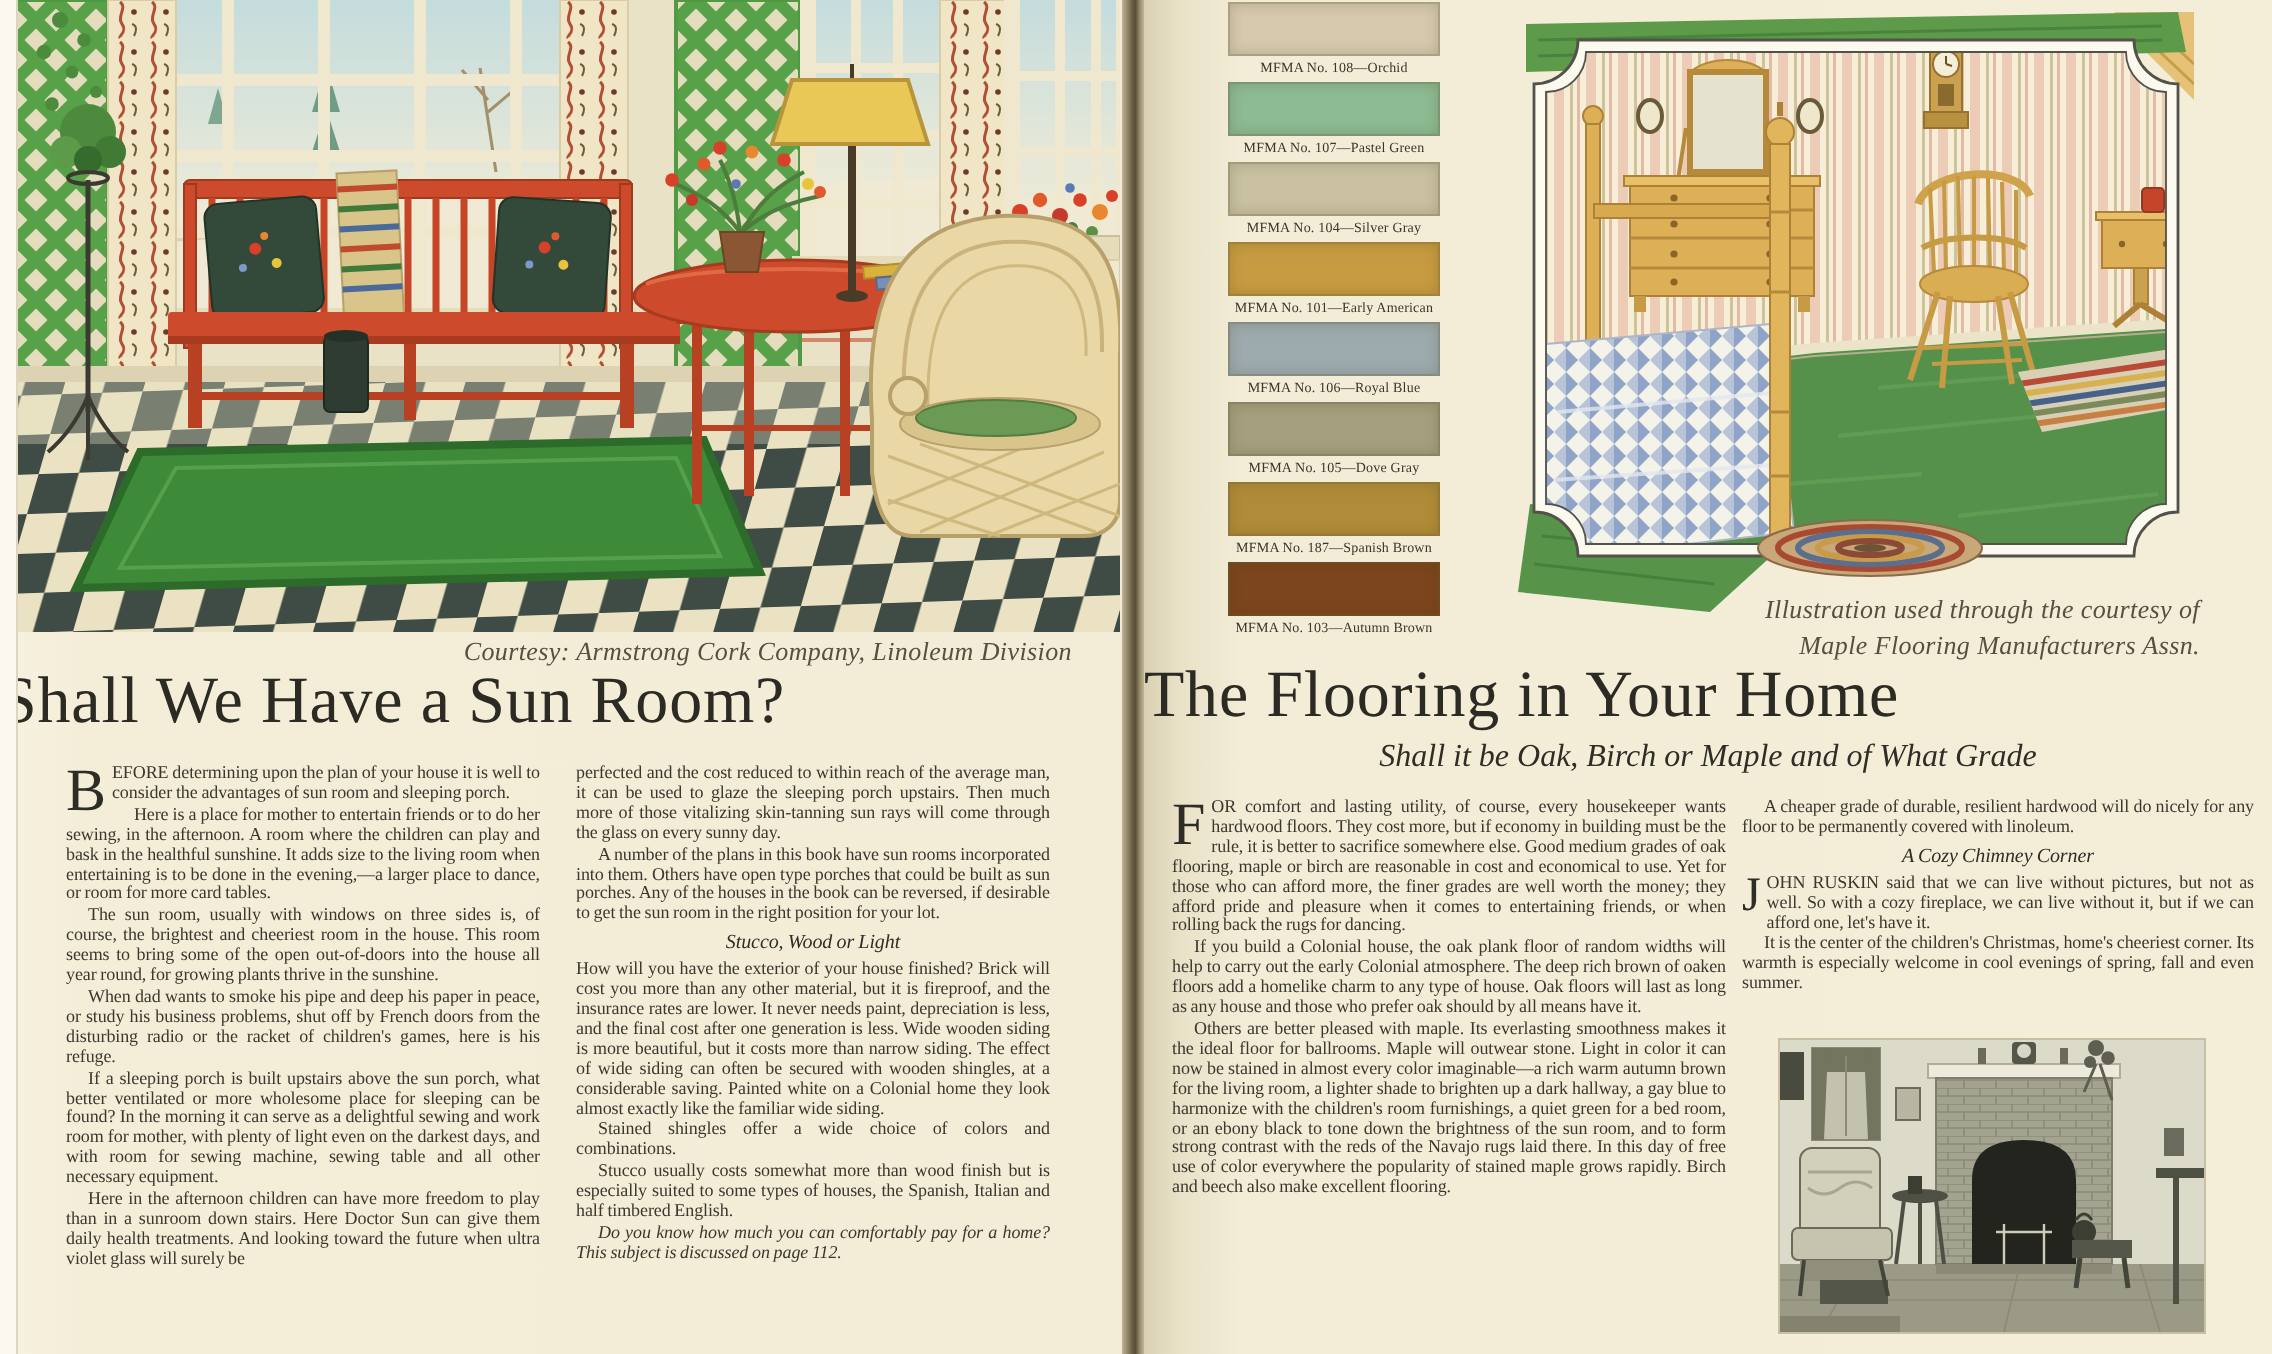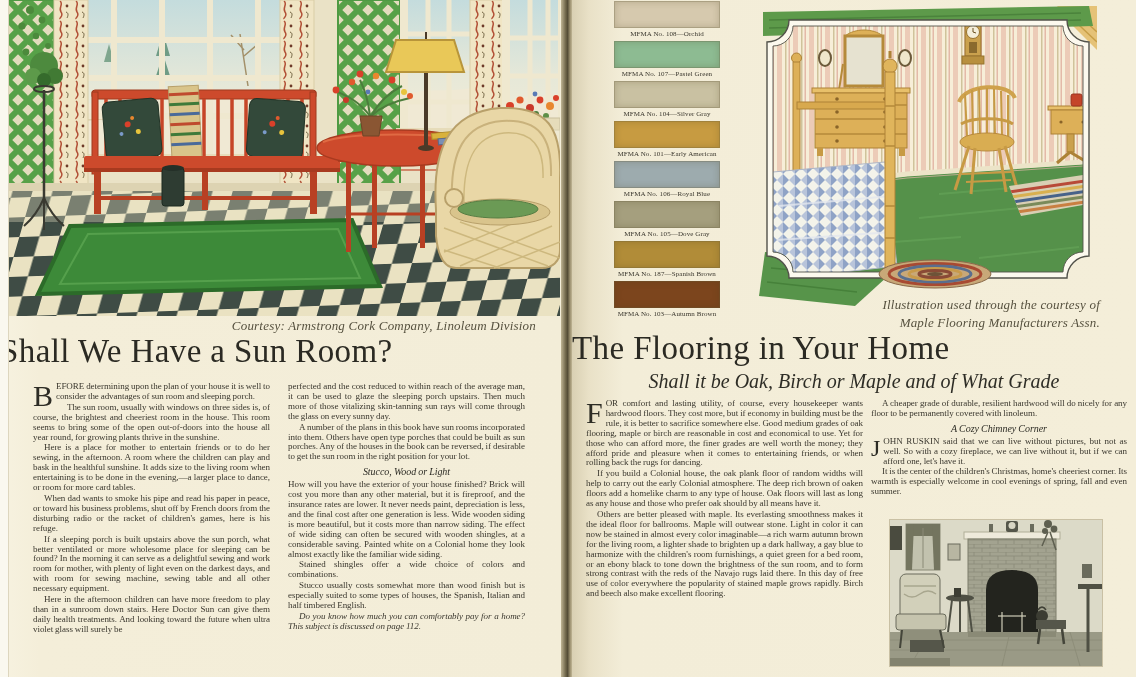--- a/index.html
+++ b/index.html
@@ -33,21 +33,21 @@
     border:1px solid #c9c0a4;background:#e6e3d2;
   }
   h1.page-title{
     position:absolute;left:0;width:100%;margin:0;text-align:left;
     font-weight:400;font-size:33px;letter-spacing:0.4px;color:#2b2a23;
   }
   .page.left h1.page-title{top:333px;}
   .page.right h1.page-title{top:330px;}
   .subtitle{
     position:absolute;top:370px;left:0;width:100%;margin:0;text-align:center;
-    font-style:italic;font-weight:400;font-size:20px;color:#2e2d26;
+    font-style:italic;font-weight:400;font-size:16px;color:#2e2d26;
   }
   .caption{font-style:italic;font-size:13px;color:#56513f;letter-spacing:0.2px;}
   .cap-left{position:absolute;top:318px;left:0;width:536px;text-align:right;}
   .cap-right{position:absolute;top:296px;right:36px;width:230px;text-align:right;line-height:1.35;}
   .cols{position:absolute;display:flex;overflow:hidden;}
   .cols-left{top:382px;left:33px;width:492px;height:284px;gap:18px;}
   .col-l{width:237px;}
   .cols-right{top:399px;left:14px;width:541px;height:268px;gap:8px;}
   .col-r1{width:277px;}
   .col-r2{width:256px;}
@@ -355,23 +355,23 @@
       </svg>
     </figure>
 
     <div class="caption cap-left">Courtesy: Armstrong Cork Company, Linoleum Division</div>
 
     <h1 class="page-title">Shall We Have a Sun Room?</h1>
 
     <div class="cols cols-left body-text">
       <div class="col-l">
         <p class="lead"><span class="dropcap">B</span><span>EFORE determining upon the plan of your house it is well to consider the advantages of sun room and sleeping porch.</span></p>
+        <p>Here is a place for mother to entertain friends or to do her sewing, in the afternoon. A room where the children can play and bask in the healthful sunshine. It adds size to the living room when entertaining is to be done in the evening,—a larger place to dance, or room for more card tables.</p>
         <p>The sun room, usually with windows on three sides is, of course, the brightest and cheeriest room in the house. This room seems to bring some of the open out-of-doors into the house all year round, for growing plants thrive in the sunshine.</p>
-        <p>Here is a place for mother to entertain friends or to do her sewing, in the afternoon. A room where the children can play and bask in the healthful sunshine. It adds size to the living room when entertaining is to be done in the evening,—a larger place to dance, or room for more card tables.</p>
-        <p>When dad wants to smoke his pipe and read his paper in peace, or toward his business problems, shut off by French doors from the disturbing radio or the racket of children's games, here is his refuge.</p>
+        <p>When dad wants to smoke his pipe and deep his paper in peace, or study his business problems, shut off by French doors from the disturbing radio or the racket of children's games, here is his refuge.</p>
         <p>If a sleeping porch is built upstairs above the sun porch, what better ventilated or more wholesome place for sleeping can be found? In the morning it can serve as a delightful sewing and work room for mother, with plenty of light even on the darkest days, and with room for sewing machine, sewing table and all other necessary equipment.</p>
         <p>Here in the afternoon children can have more freedom to play than in a sunroom down stairs. Here Doctor Sun can give them daily health treatments. And looking toward the future when ultra violet glass will surely be</p>
       </div>
       <div class="col-l">
         <p class="lead">perfected and the cost reduced to within reach of the average man, it can be used to glaze the sleeping porch upstairs. Then much more of those vitalizing skin-tanning sun rays will come through the glass on every sunny day.</p>
         <p>A number of the plans in this book have sun rooms incorporated into them. Others have open type porches that could be built as sun porches. Any of the houses in the book can be reversed, if desirable to get the sun room in the right position for your lot.</p>
         <h3 class="subhead">Stucco, Wood or Light</h3>
         <p class="lead">How will you have the exterior of your house finished? Brick will cost you more than any other material, but it is fireproof, and the insurance rates are lower. It never needs paint, depreciation is less, and the final cost after one generation is less. Wide wooden siding is more beautiful, but it costs more than narrow siding. The effect of wide siding can often be secured with wooden shingles, at a considerable saving. Painted white on a Colonial home they look almost exactly like the familiar wide siding.</p>
         <p>Stained shingles offer a wide choice of colors and combinations.</p>
         <p>Stucco usually costs somewhat more than wood finish but is especially suited to some types of houses, the Spanish, Italian and half timbered English.</p>

